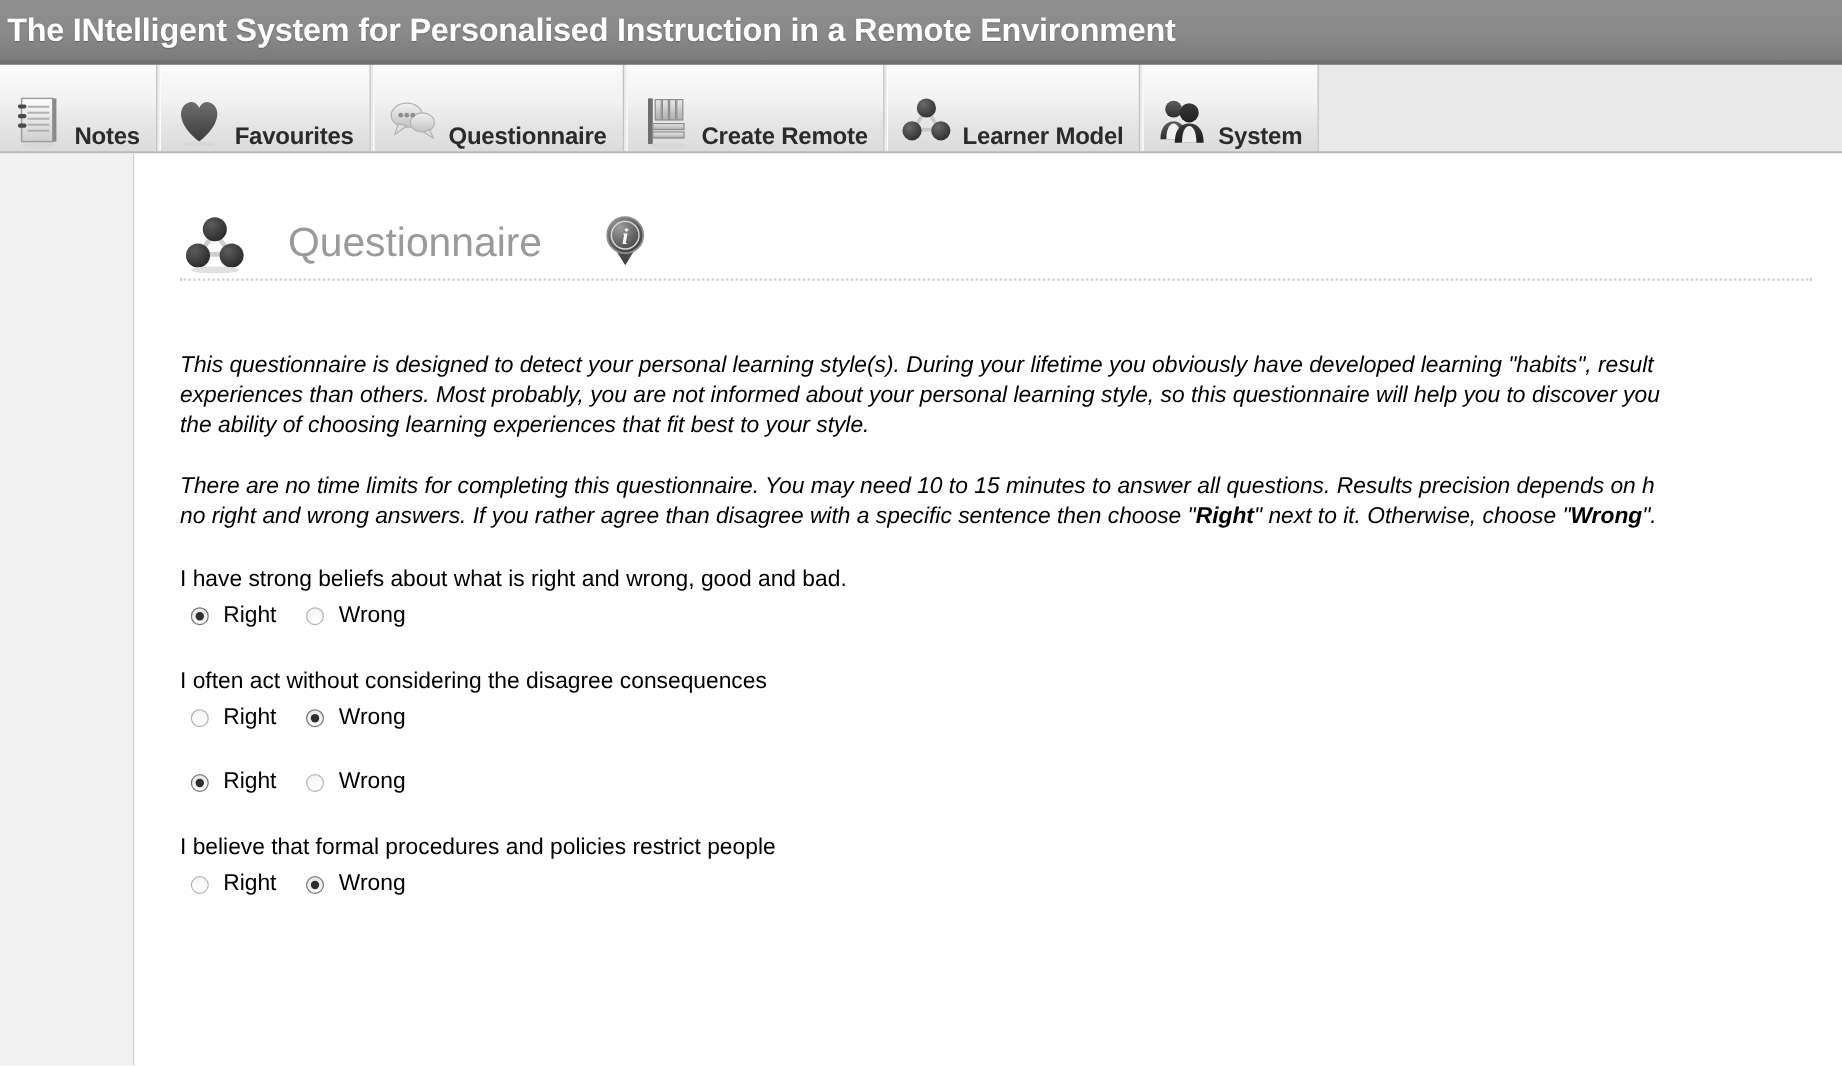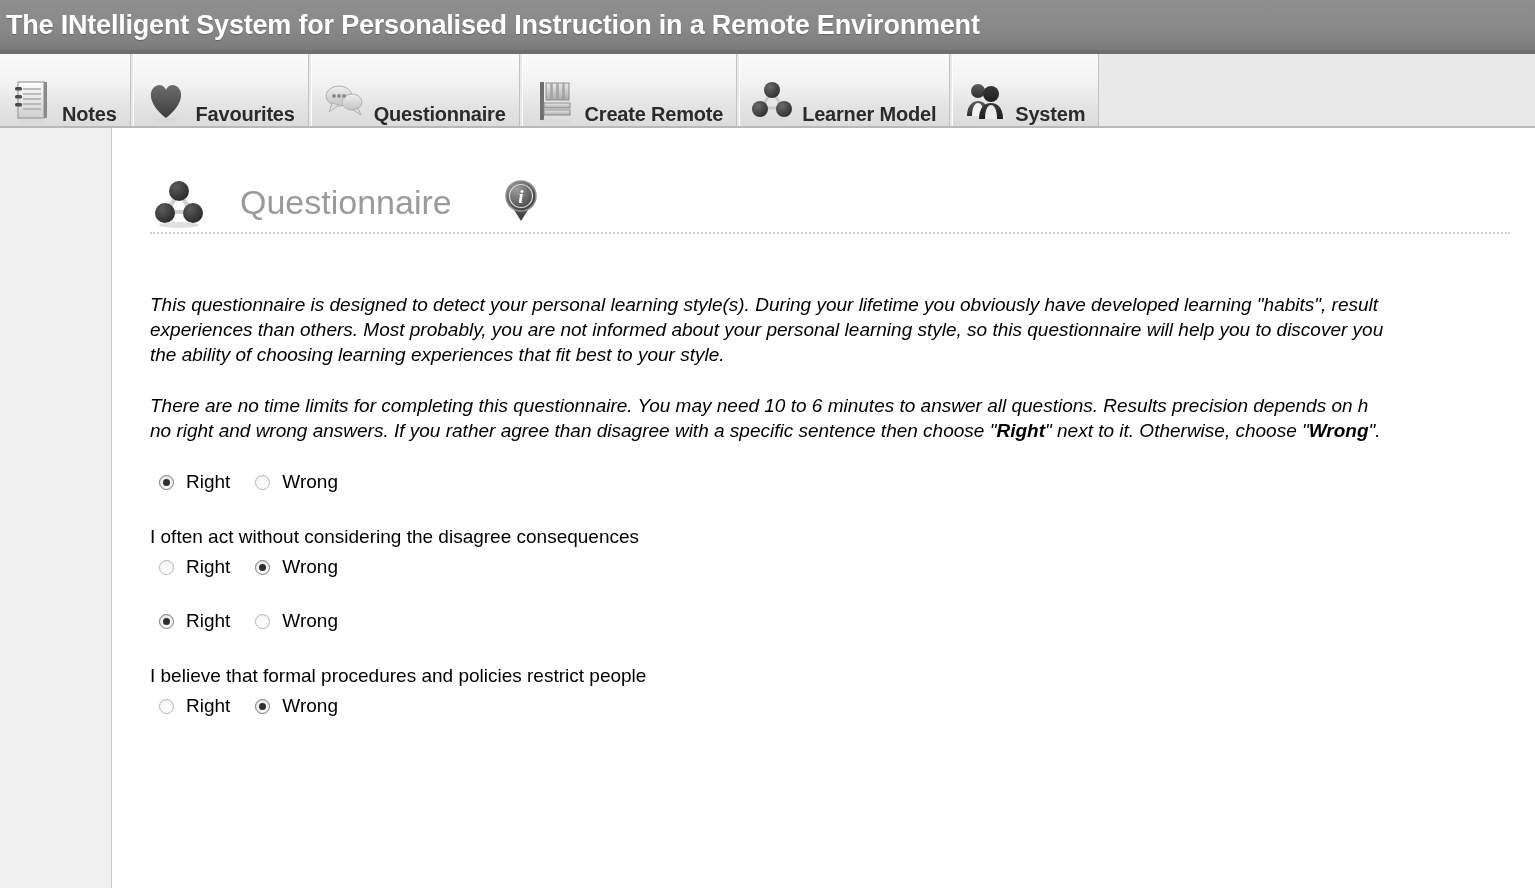--- a/index.html
+++ b/index.html
@@ -376,27 +376,28 @@
           <text x="27" y="28" font-family="Liberation Serif, serif" font-size="19" font-style="italic" font-weight="bold" fill="#ffffff" text-anchor="middle">i</text>
         </svg>
       </span>
     </div>
     <hr id="title-divider">
 
     <div id="intro-block">
       <p class="intro-para" id="intro-para-1">This questionnaire is designed to detect your personal learning style(s). During your lifetime you obviously have developed learning "habits", result
 experiences than others. Most probably, you are not informed about your personal learning style, so this questionnaire will help you to discover you
 the ability of choosing learning experiences that fit best to your style.</p>
-      <p class="intro-para" id="intro-para-2"><span>There are no time limits for completing this questionnaire. You may need 10 to 6 minutes to answer all questions. Results precision depends on h
+      <p class="intro-para" id="intro-para-2"><span>There are no time limits for completing this questionnaire. You may need 10 to 15 minutes to answer all questions. Results precision depends on h
 no right and wrong answers. If you rather agree than disagree with a specific sentence then choose "</span><b>Right</b><span>" next to it. Otherwise, choose "</span><b>Wrong</b><span>".</span></p>
     </div>
 
     <div id="questions">
 
       <div class="question-item">
+        <p class="question-text">I have strong beliefs about what is right and wrong, good and bad.</p>
         <div class="options-row">
           <label class="option">
             <span class="radio checked"></span>
             <span class="option-label">Right</span>
           </label>
           <label class="option">
             <span class="radio"></span>
             <span class="option-label">Wrong</span>
           </label>
         </div>

